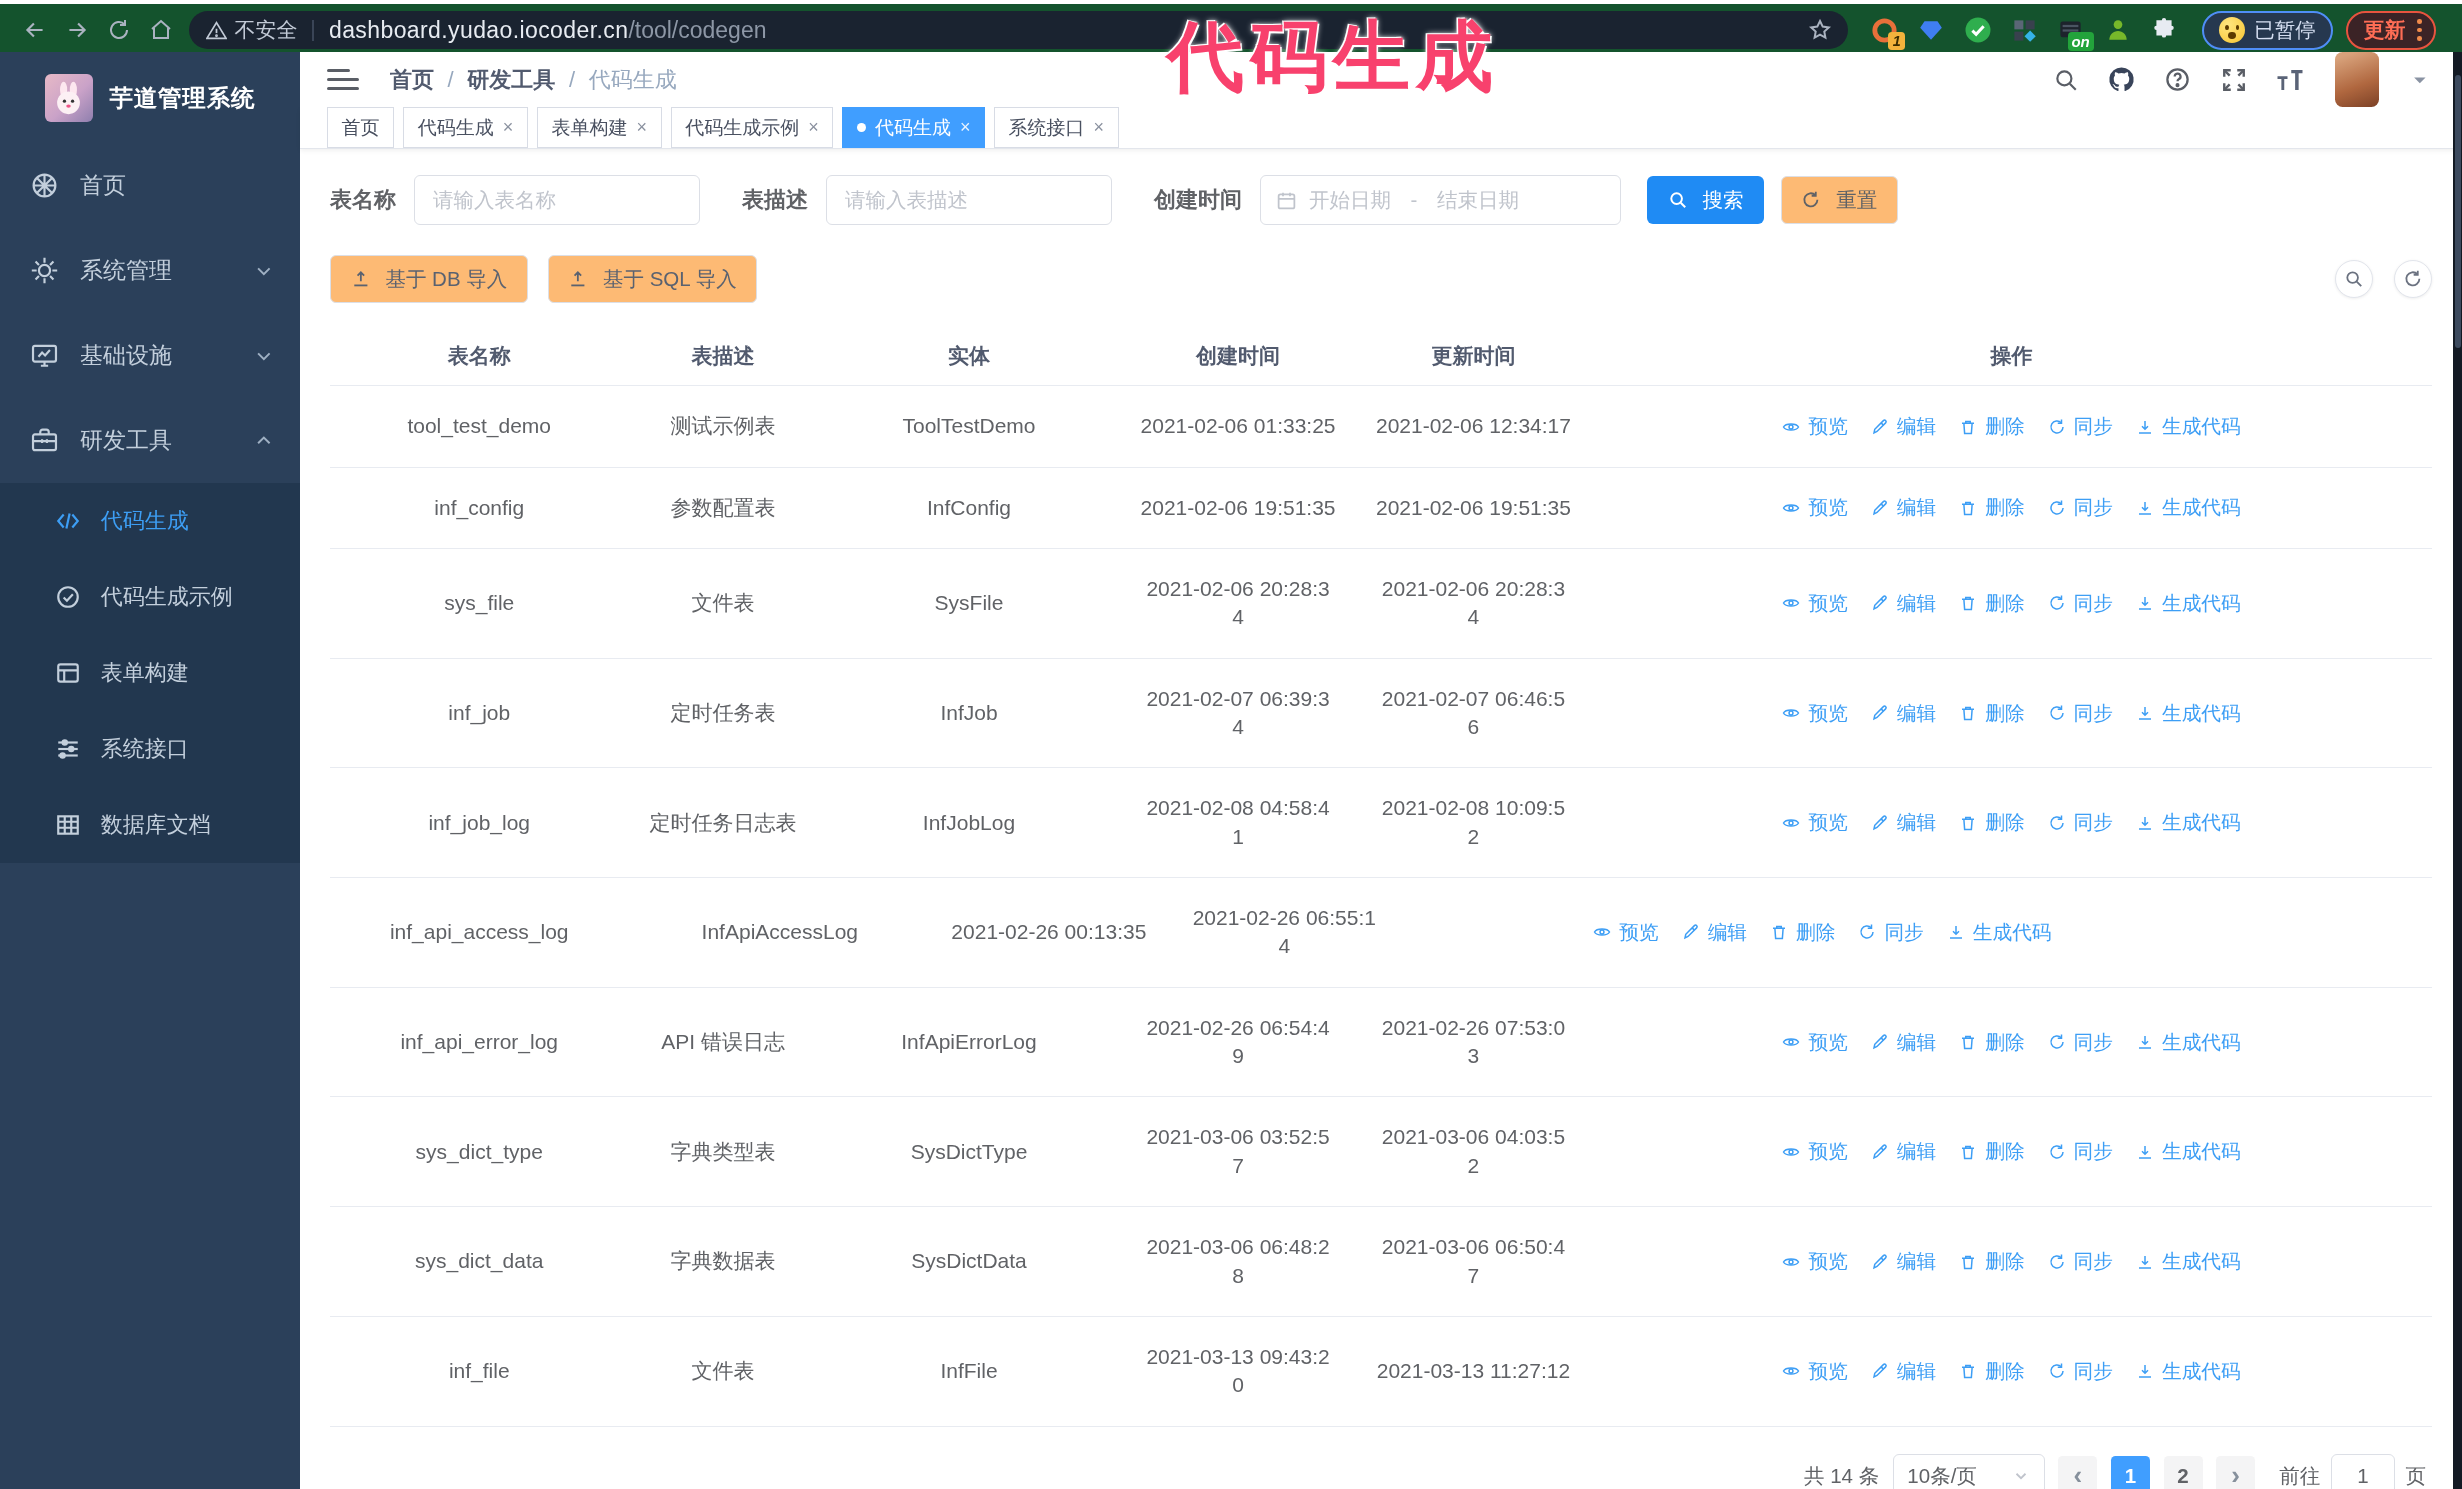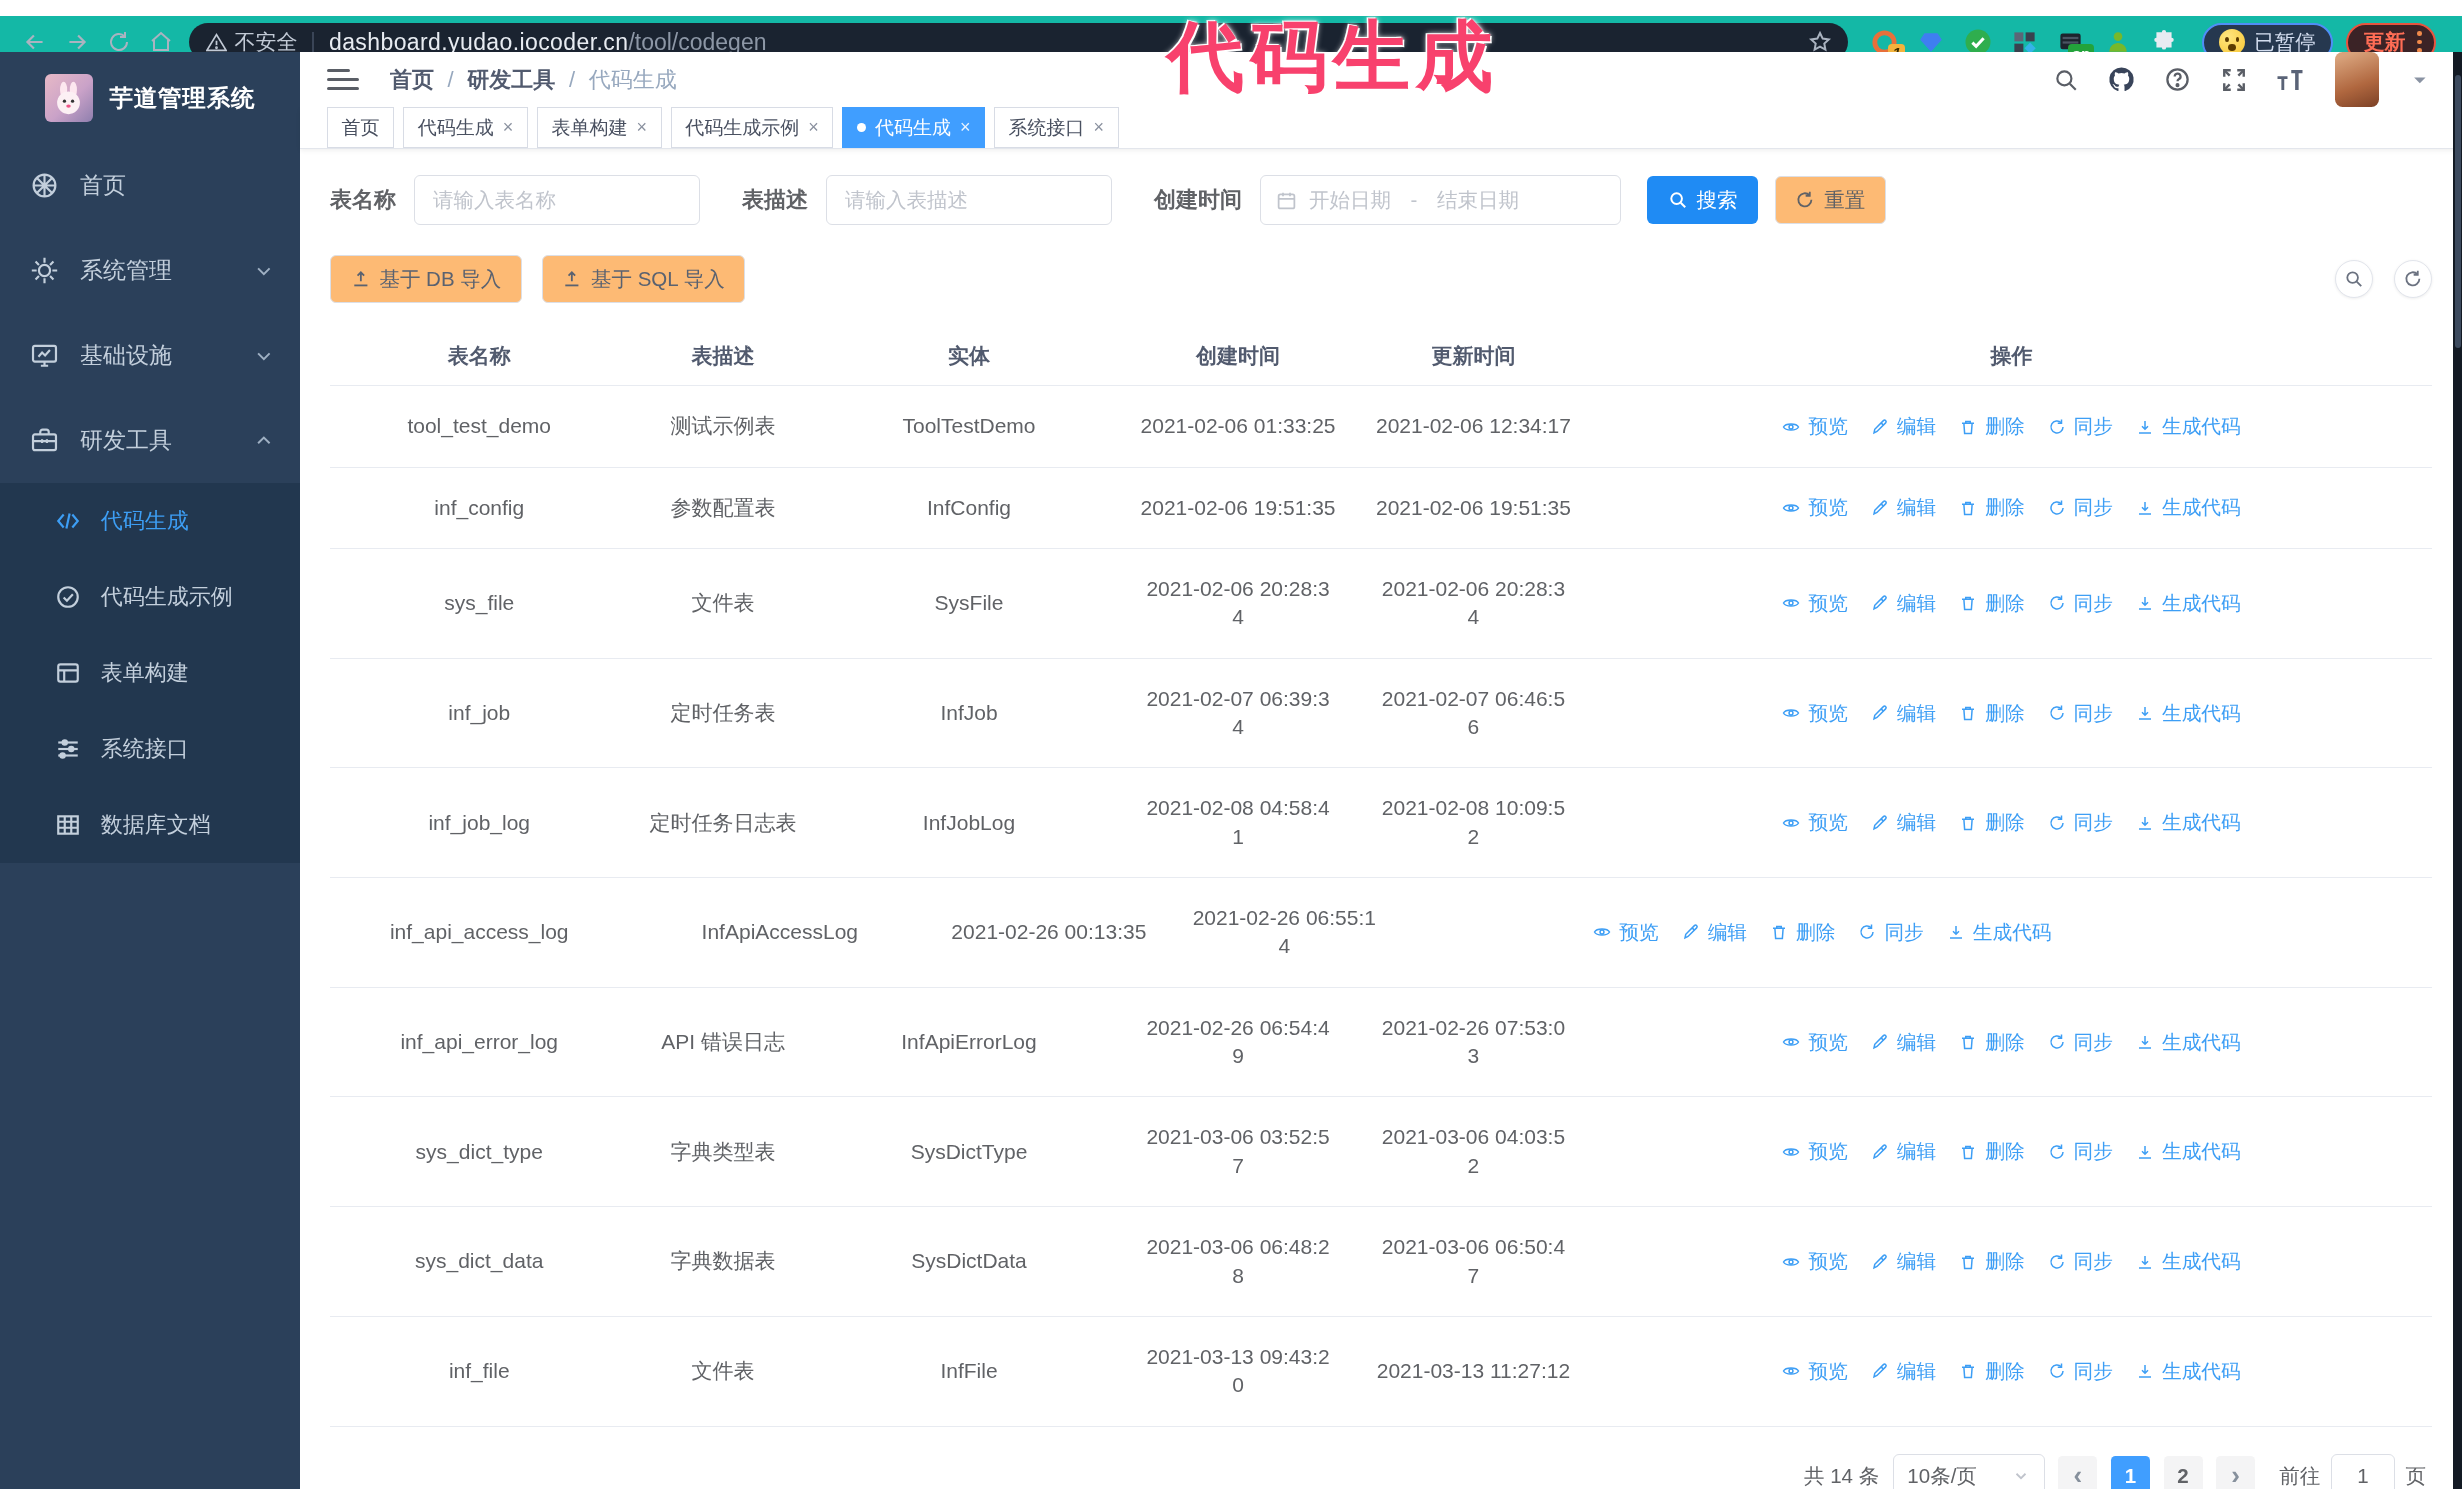--- a/index.html
+++ b/index.html
@@ -5,22 +5,22 @@
   * { margin:0; padding:0; box-sizing:border-box; }
   html,body { width:2462px; height:1490px; }
   body {
     font-family:"Liberation Sans","DejaVu Sans",sans-serif;
     position:relative; overflow:hidden; background:#fff; color:#606266;
   }
   svg { display:block; }
 
   
   .chrome {
-    position:absolute; top:16px; left:0; width:2462px; height:52px;
-    background:#14b8a6; display:flex; align-items:center; padding:0 13.6px;
+    position:absolute; top:4px; left:0; width:2462px; height:52px;
+    background:#14532d; display:flex; align-items:center; padding:0 13.6px;
   }
   .chrome .navbtn { width:42px; height:42px; display:flex; align-items:center; justify-content:center; color:#aab3c0; flex:0 0 auto; }
   .urlbar {
     height:38px; background:#1a2330; border-radius:19.7px; margin-left:7.6px;
     display:flex; align-items:center; padding:0 16.7px; flex:0 0 auto; width:1659px; color:#cfd6e0;
   }
   .urlbar .warn { display:flex; align-items:center; gap:7.6px; color:#c2cad6; font-size:21px; }
   .urlbar .sep { width:1.5px; height:21px; background:#3a4557; margin:0 15px; }
   .urlbar .host { font-size:23px; color:#e8ecf2; letter-spacing:0.4px; }
   .urlbar .path { font-size:23px; color:#8d97a6; }
@@ -95,21 +95,21 @@
     font-size:20.5px; color:#606266; padding:0 18px; outline:none; width:286px;
   }
   .finput::placeholder { color:#c0c4cc; }
   .gap1 { width:42px; } .gap2 { width:26px; }
   .daterange {
     height:50px; width:361px; border:1.5px solid #dcdfe6; border-radius:6px; background:#fff;
     display:flex; align-items:center; padding:0 15px; gap:12px; color:#c0c4cc; font-size:20.5px;
   }
   .daterange .dsep { color:#c0c4cc; margin:0 7.6px; }
   .btn {
-    height:48px; border-radius:6px; font-size:20.5px; display:inline-flex; align-items:center; gap:9px;
+    height:48px; border-radius:6px; font-size:20.5px; display:inline-flex; align-items:center; gap:15px;
     padding:0 19.7px; cursor:pointer; border:1.5px solid transparent; user-select:none;
   }
   .btn-primary { background:#1f8bf4; color:#fff; }
   .btn-plain { background:#fdba74; color:#606266; border-color:#dcdfe6; }
   .btn .bic { width:19.7px; height:19.7px; }
 
   
   .toolrow { display:flex; align-items:center; margin-bottom:27px; }
   .toolrow .btn { margin-right:19.7px; color:#5a6270; }
   .roundbtns { margin-left:auto; display:flex; gap:21px; }

